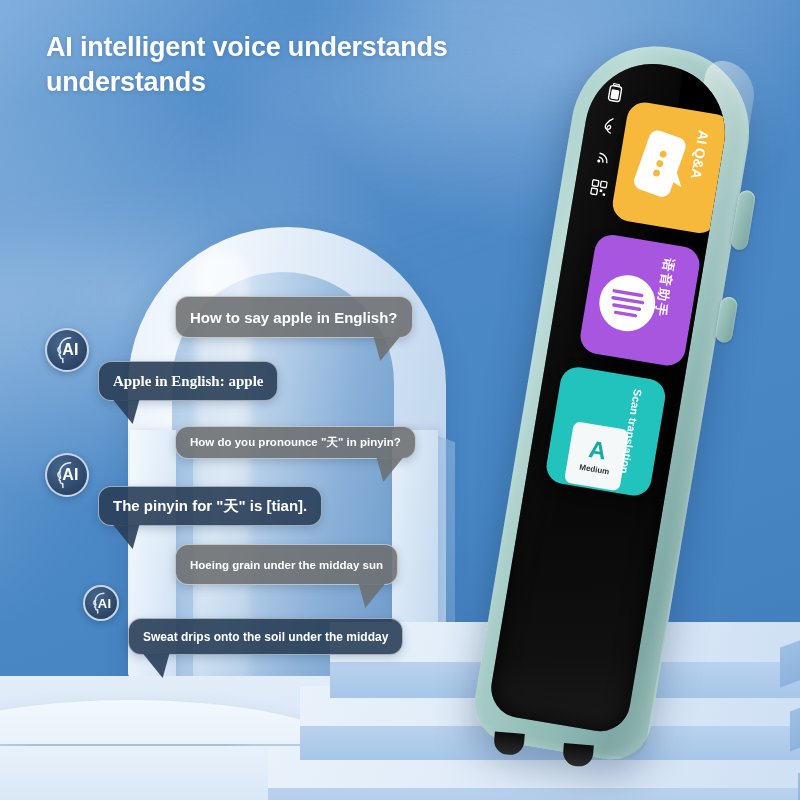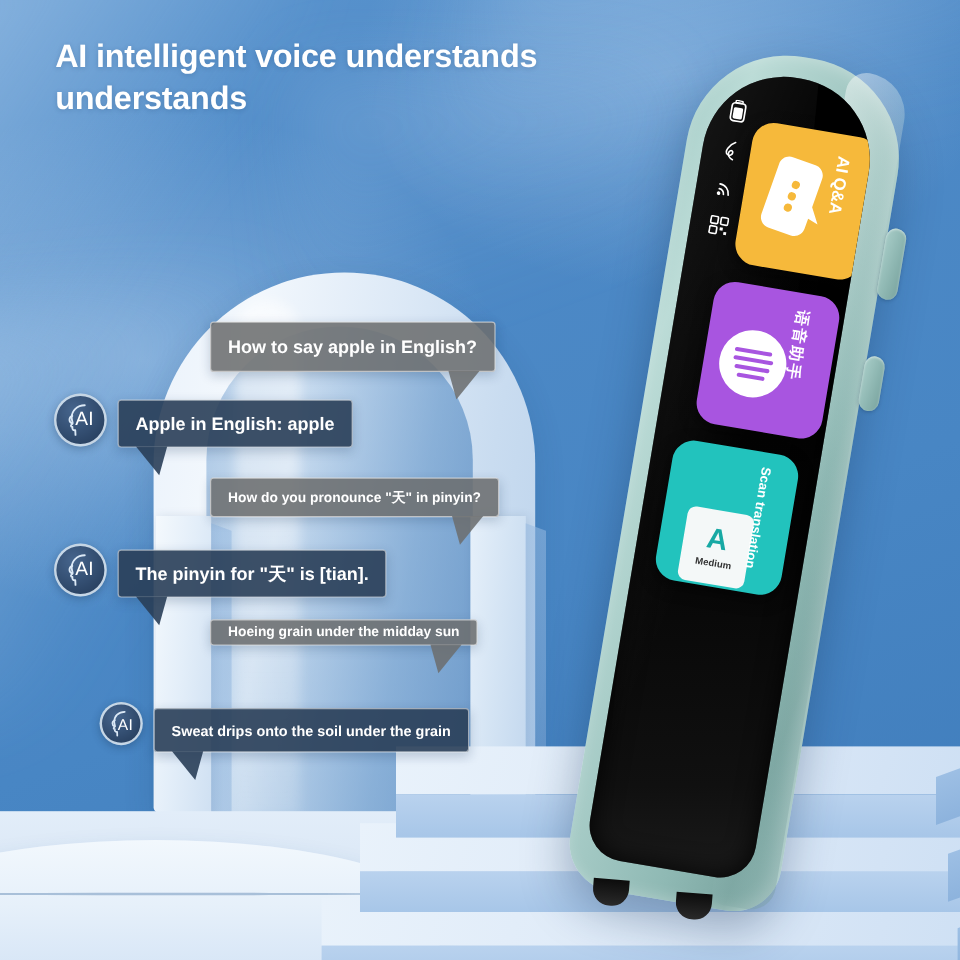--- a/index.html
+++ b/index.html
@@ -106,60 +106,60 @@
   }
   .subhead{
     position:absolute; left:32px; top:120px; width:460px;
     color:#f2f7fd; font-size:14.5px; font-weight:bold; letter-spacing:.1px;
     text-shadow:0 1px 3px rgba(20,50,90,.2);
   }
 
   
   .chat{ position:absolute; left:0; top:0; width:800px; height:800px; }
   .bubble{
-    position:absolute; color:#fff; border-radius:3px;
+    position:absolute; color:#fff; border-radius:13px;
     border:1px solid rgba(255,255,255,.55);
     box-shadow:0 3px 9px rgba(20,50,90,.22);
-    display:flex; align-items:center;
+    display:flex; align-items:center;margin-top:28px;
   }
   .bubble .txt{ padding:0 14px; white-space:nowrap; }
   .bubble.q{ background:rgba(108,110,112,.88); }
   .bubble.a{ background:rgba(41,62,88,.90); }
   .tail{ position:absolute; width:0; height:0; }
   .bubble.q .tail{
     right:14px; top:100%;
     border-left:10px solid transparent; border-right:16px solid transparent;
     border-top:24px solid rgba(108,110,112,.88);
     transform:skewX(-8deg);
   }
   .bubble.a .tail{
     left:16px; top:100%;
     border-left:16px solid transparent; border-right:10px solid transparent;
     border-top:24px solid rgba(41,62,88,.90);
     transform:skewX(8deg);
   }
 
   .b1{ left:175px; top:268px; height:42px; font-size:15px; font-weight:bold; }
-  .b2{ left:98px; top:333px; height:40px; font-size:15px; font-weight:bold; }
+  .b2{ left:98px; top:333px; height:40px; font-size:15px; font-weight:bold;font-family:Liberation Serif, serif; }
   .b3{ left:175px; top:398px; height:33px; font-size:11.5px; font-weight:bold; }
   .b4{ left:98px; top:458px; height:40px; font-size:15px; font-weight:bold; }
-  .b5{ left:175px; top:516px; height:22px; font-size:11.5px; font-weight:bold;text-align:right; }
+  .b5{ left:175px; top:516px; height:41px; font-size:11.5px; font-weight:bold;text-align:right; }
   .b6{ left:128px; top:590px; height:37px; font-size:12px; font-weight:bold; }
 
   
   .avatar{
     position:absolute; border-radius:50%;
     background:radial-gradient(circle at 36% 30%,#46658d,#2c4566 72%,#25395a 100%);
     border:2px solid rgba(225,238,250,.85);
     box-shadow:0 2px 7px rgba(18,42,75,.32);
     display:flex; align-items:center; justify-content:center;
   }
   .avatar svg{ position:absolute; inset:0; }
   .avatar .lbl{
-    position:relative; color:#fff; font-weight:normal; letter-spacing:.3px;
+    position:relative; color:#fff; font-weight:bold; letter-spacing:.3px;
     z-index:2; padding-left:7px;
   }
   .av1{ left:45px; top:328px; width:44px; height:44px; }
   .av1 .lbl{ font-size:16px; }
   .av2{ left:45px; top:453px; width:44px; height:44px; }
   .av2 .lbl{ font-size:16px; }
   .av3{ left:83px; top:585px; width:36px; height:36px; }
   .av3 .lbl{ font-size:13px; }
 
   
@@ -425,18 +425,18 @@
       <svg viewBox="0 0 44 44">
         <g fill="none" stroke="#dce9f6" stroke-width="2" stroke-linecap="round" stroke-linejoin="round">
           <path d="M26 8.5c-7 0-12 5-12 11.2 0 2.4.9 4 .9 5.2 0 1-1.6 1.3-1.6 2.4 0 1 1.4 1.1 1.4 1.1s-.3 1.6.4 2.4c.7.8 2.2.6 2.2.6l.2 4.3"></path>
           <path d="M14.6 18.2c-1.6.6-2.6 2-2.6 3.6s1 2.9 2.4 3.4"></path>
         </g>
       </svg>
       <span class="lbl">AI</span>
     </div>
 
     <div class="bubble a b6">
-      <span class="txt">Sweat drips onto the soil under the grain</span>
+      <span class="txt">Sweat drips onto the soil under the midday</span>
       <span class="tail"></span>
     </div>
 
   </div>
 </div>
 
 </body></html>

